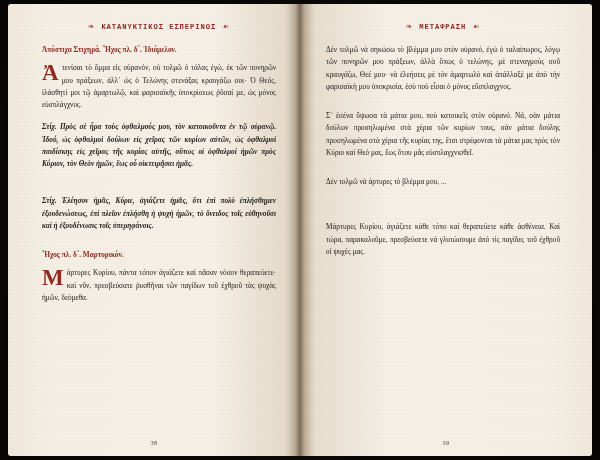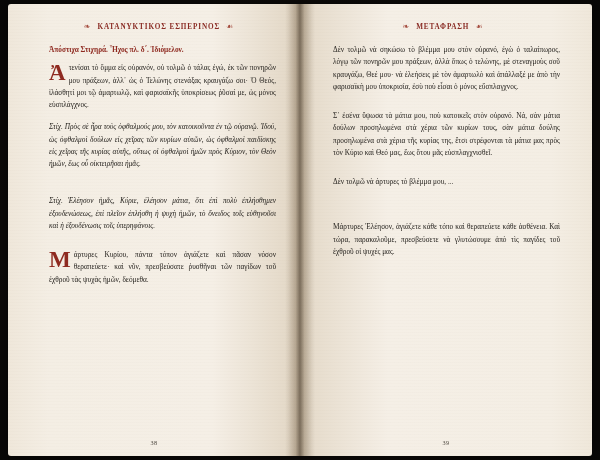--- a/index.html
+++ b/index.html
@@ -96,33 +96,34 @@
     white-space: nowrap;
   }
   .header .orn {
     color: #9c3a2c;
     font-size: 8px;
     opacity: 0.9;
   }
   .header .htitle {
     font-variant: small-caps;
     font-weight: 600;
+    font-family: Liberation Mono, monospace;
   }
   .col {
     font-size: 7.3px;
     line-height: 1.68;
     color: #23201c;
     text-align: justify;
-    margin-left: 7px;
   }
   p {
     margin: 0 0 9px 0;
   }
   .ital {
     font-style: italic;
+    font-weight: bold;
   }
   .rubric {
     color: #8f2a20;
     font-weight: 700;
     margin-bottom: 6px;
   }
   .dropcap-para {
     position: relative;
     margin-bottom: 10px;
   }
@@ -185,24 +186,25 @@
             <span class="dropcap">Ἀ</span><span>τενίσαι τὸ ὄμμα εἰς οὐρανόν, οὐ τολμῶ ὁ τάλας ἐγώ, ἐκ τῶν πονηρῶν μου πράξεων, ἀλλ᾿ ὡς ὁ Τελώνης στενάξας κραυγάζω σοι· Ὁ Θεός, ἱλάσθητί μοι τῷ ἁμαρτωλῷ, καὶ φαρισαϊκῆς ὑποκρίσεως ῥῦσαί με, ὡς μόνος εὐσπλάγχνος.</span>
           </p>
 
           <p class="ital">Στίχ. Πρὸς σὲ ἦρα τοὺς ὀφθαλμούς μου, τὸν κατοικοῦντα ἐν τῷ οὐρανῷ. Ἰδού, ὡς ὀφθαλμοὶ δούλων εἰς χεῖρας τῶν κυρίων αὐτῶν, ὡς ὀφθαλμοὶ παιδίσκης εἰς χεῖρας τῆς κυρίας αὐτῆς, οὕτως οἱ ὀφθαλμοὶ ἡμῶν πρὸς Κύριον, τὸν Θεὸν ἡμῶν, ἕως οὗ οἰκτειρῆσαι ἡμᾶς.</p>
 
           <div class="gap-sm"></div>
 
 
           <div class="gap-sm"></div>
 
-          <p class="ital">Στίχ. Ἐλέησον ἡμᾶς, Κύριε, ἐλέησον μάτια, ὅτι ἐπὶ πολὺ ἐπλήσθημεν ἐξουδενώσεως, ἐπὶ πλεῖον ἐπλήσθη ἡ ψυχὴ ἡμῶν, τὸ ὄνειδος τοῖς εὐθηνοῦσι καὶ ἡ ἐξουδένωσις τοῖς ὑπερηφάνοις.</p>
-
-          <div class="gap-sm"></div>
-
+          <p class="ital">Στίχ. Ἐλέησον ἡμᾶς, Κύριε, ἁγιάζετε ἡμᾶς, ὅτι ἐπὶ πολὺ ἐπλήσθημεν ἐξουδενώσεως, ἐπὶ πλεῖον ἐπλήσθη ἡ ψυχὴ ἡμῶν, τὸ ὄνειδος τοῖς εὐθηνοῦσι καὶ ἡ ἐξουδένωσις τοῖς ὑπερηφάνοις.</p>
+
+          <div class="gap-sm"></div>
+
+          <p class="rubric">Ἦχος πλ. δ΄. Μαρτυρικόν.</p>
 
           <p class="dropcap-para">
             <span class="dropcap">Μ</span><span>άρτυρες Κυρίου, πάντα τόπον ἁγιάζετε καὶ πᾶσαν νόσον θεραπεύετε· καὶ νῦν, πρεσβεύσατε ῥυσθῆναι τῶν παγίδων τοῦ ἐχθροῦ τὰς ψυχὰς ἡμῶν, δεόμεθα.</span>
           </p>
 
         </div>
       </div>
       <div class="folio">38</div>
       <div class="grain"></div>
     </div>
@@ -226,21 +228,21 @@
 
           <div class="gap-sm"></div>
 
           <p>Δὲν τολμῶ νὰ άρτυρες τὸ βλέμμα μου, ...</p>
 
           <div class="gap-sm"></div>
 
 
           <div class="gap"></div>
 
-          <p>Μάρτυρες Ἐλέησον, ἁγιάζετε κάθε τόπο καὶ θεραπεύετε κάθε ἀσθένεια. Καὶ τώρα, παρακαλοῦμε, πρεσβεύσετε νὰ γλυτώσουμε ἀπὸ τὶς παγίδες τοῦ ἐχθροῦ οἱ ψυχές μας.</p>
+          <p>Μάρτυρες Κυρίου, ἁγιάζετε κάθε τόπο καὶ θεραπεύετε κάθε ἀσθένεια. Καὶ τώρα, παρακαλοῦμε, πρεσβεύσετε νὰ γλυτώσουμε ἀπὸ τὶς παγίδες τοῦ ἐχθροῦ οἱ ψυχές μας.</p>
 
         </div>
       </div>
       <div class="folio">39</div>
       <div class="grain"></div>
     </div>
 
     <div class="gutter-shadow"></div>
   </div>
 </div>

